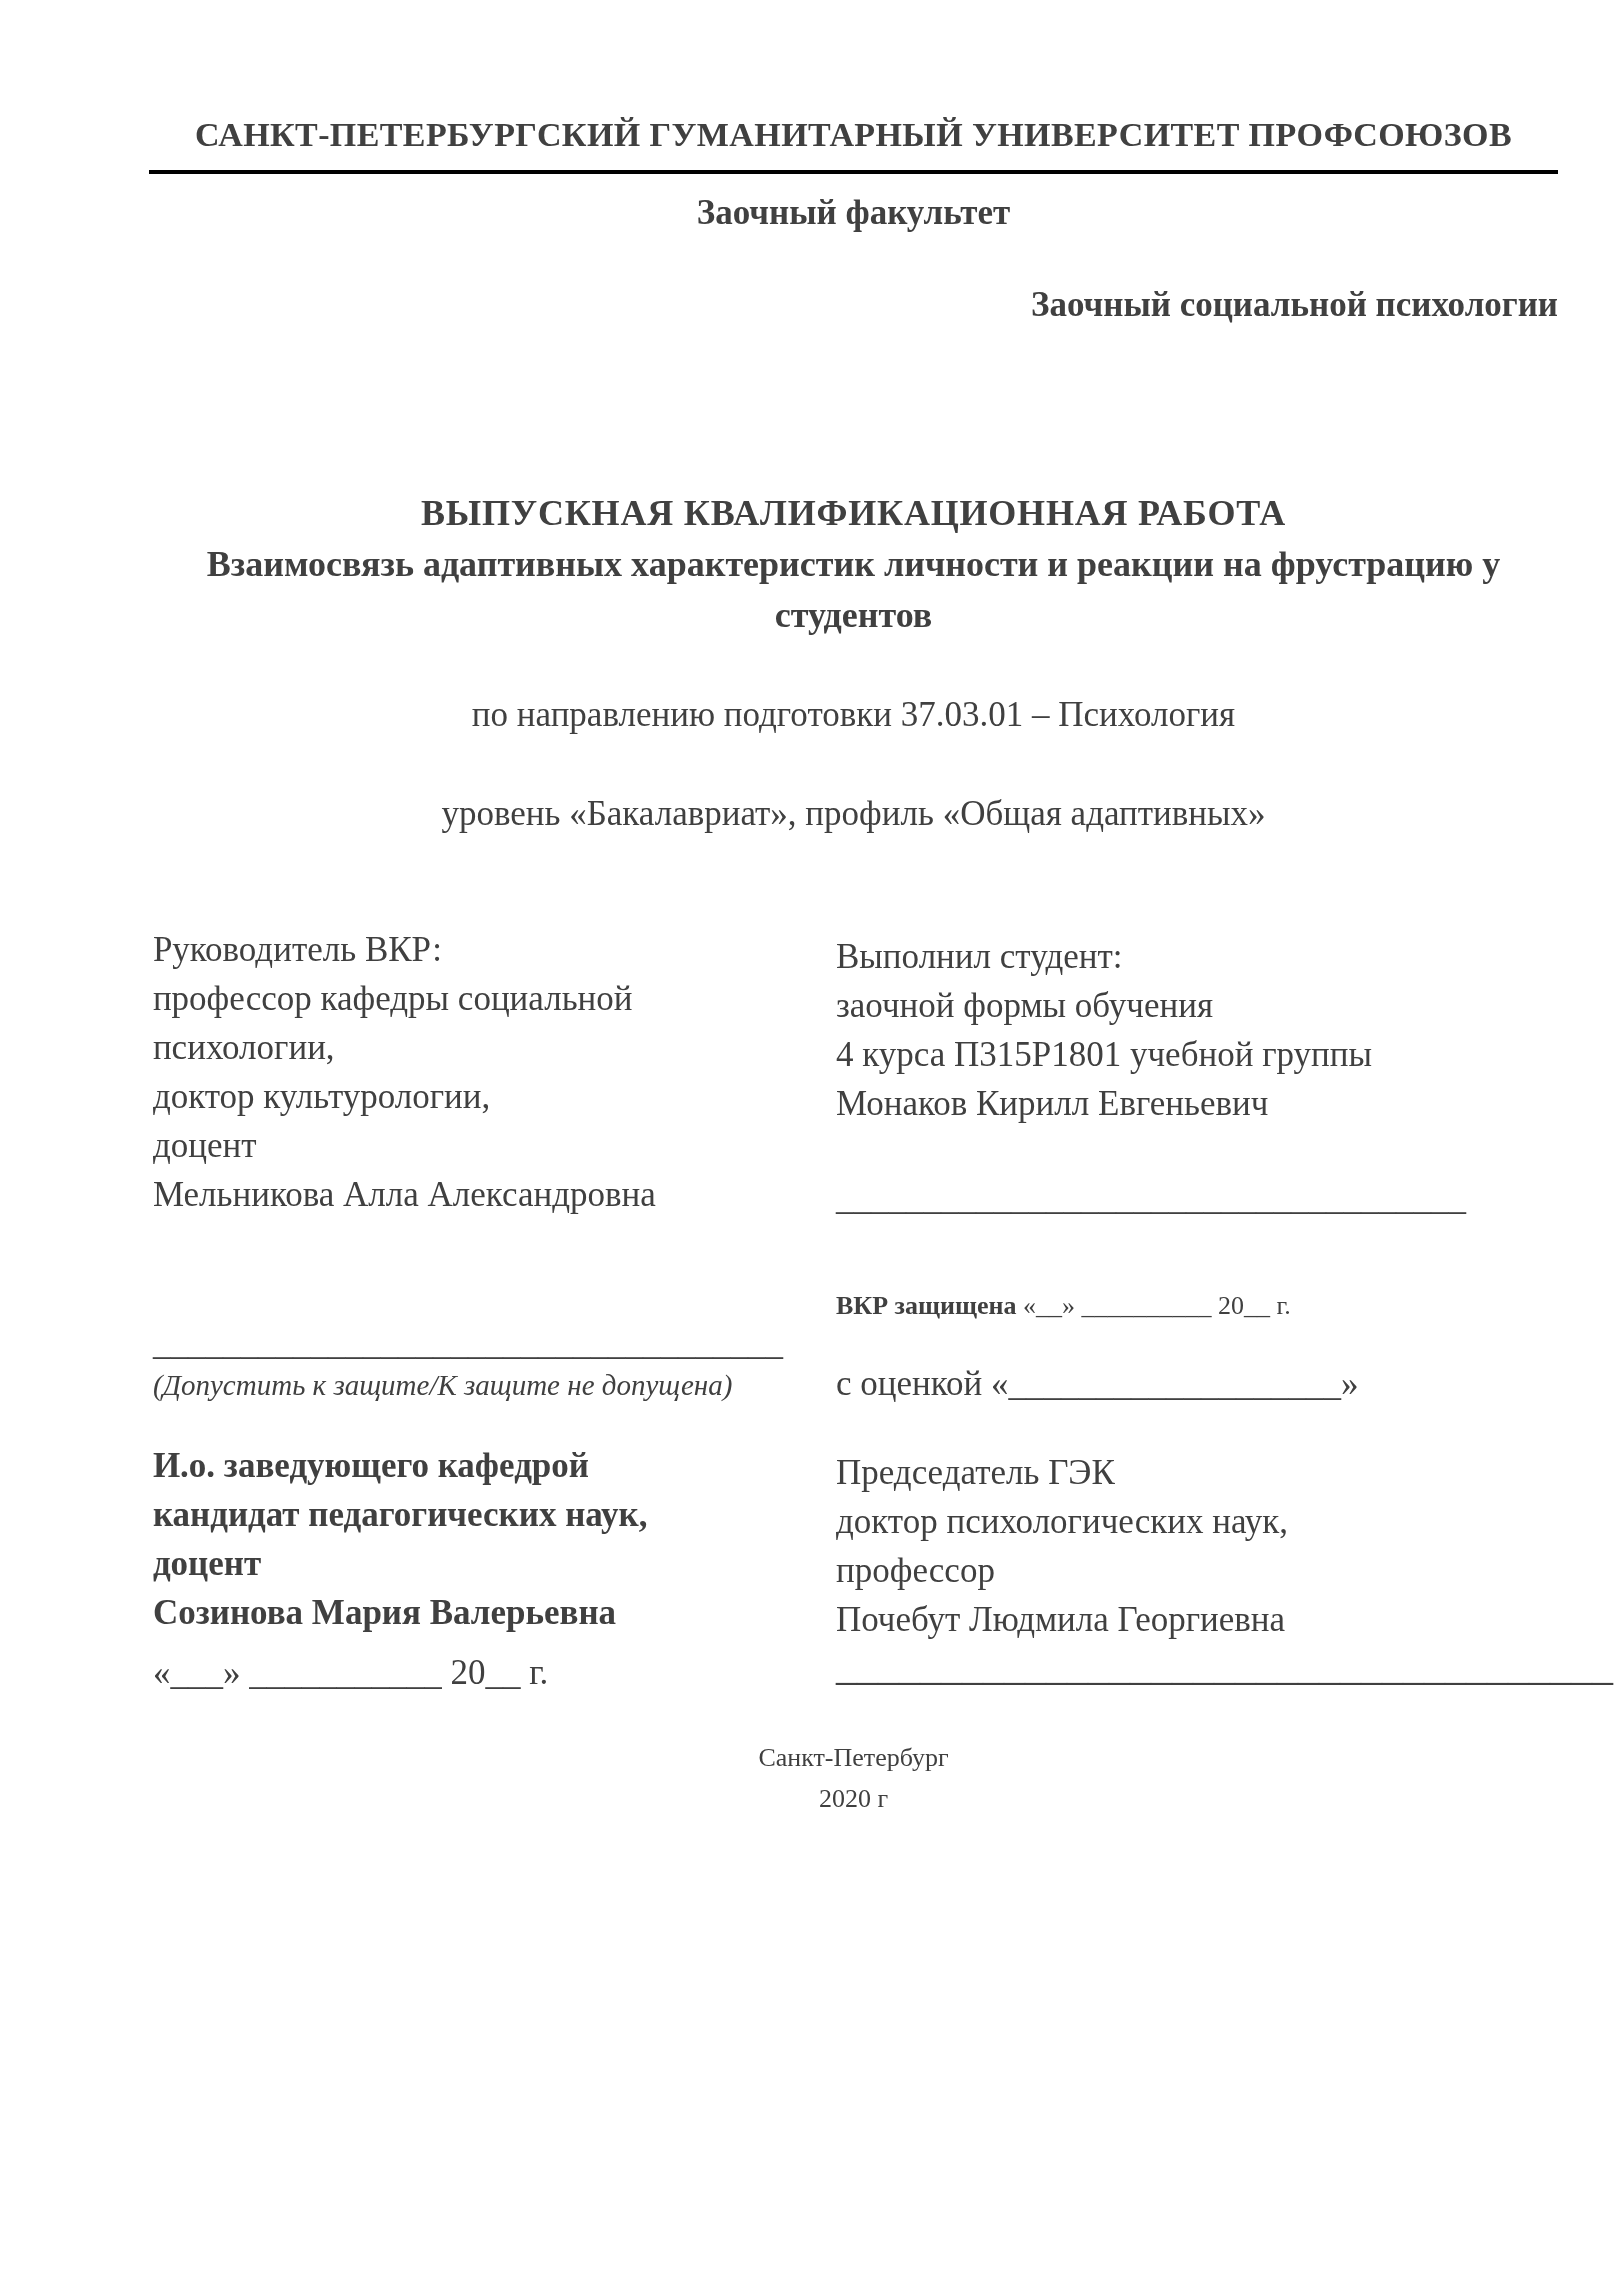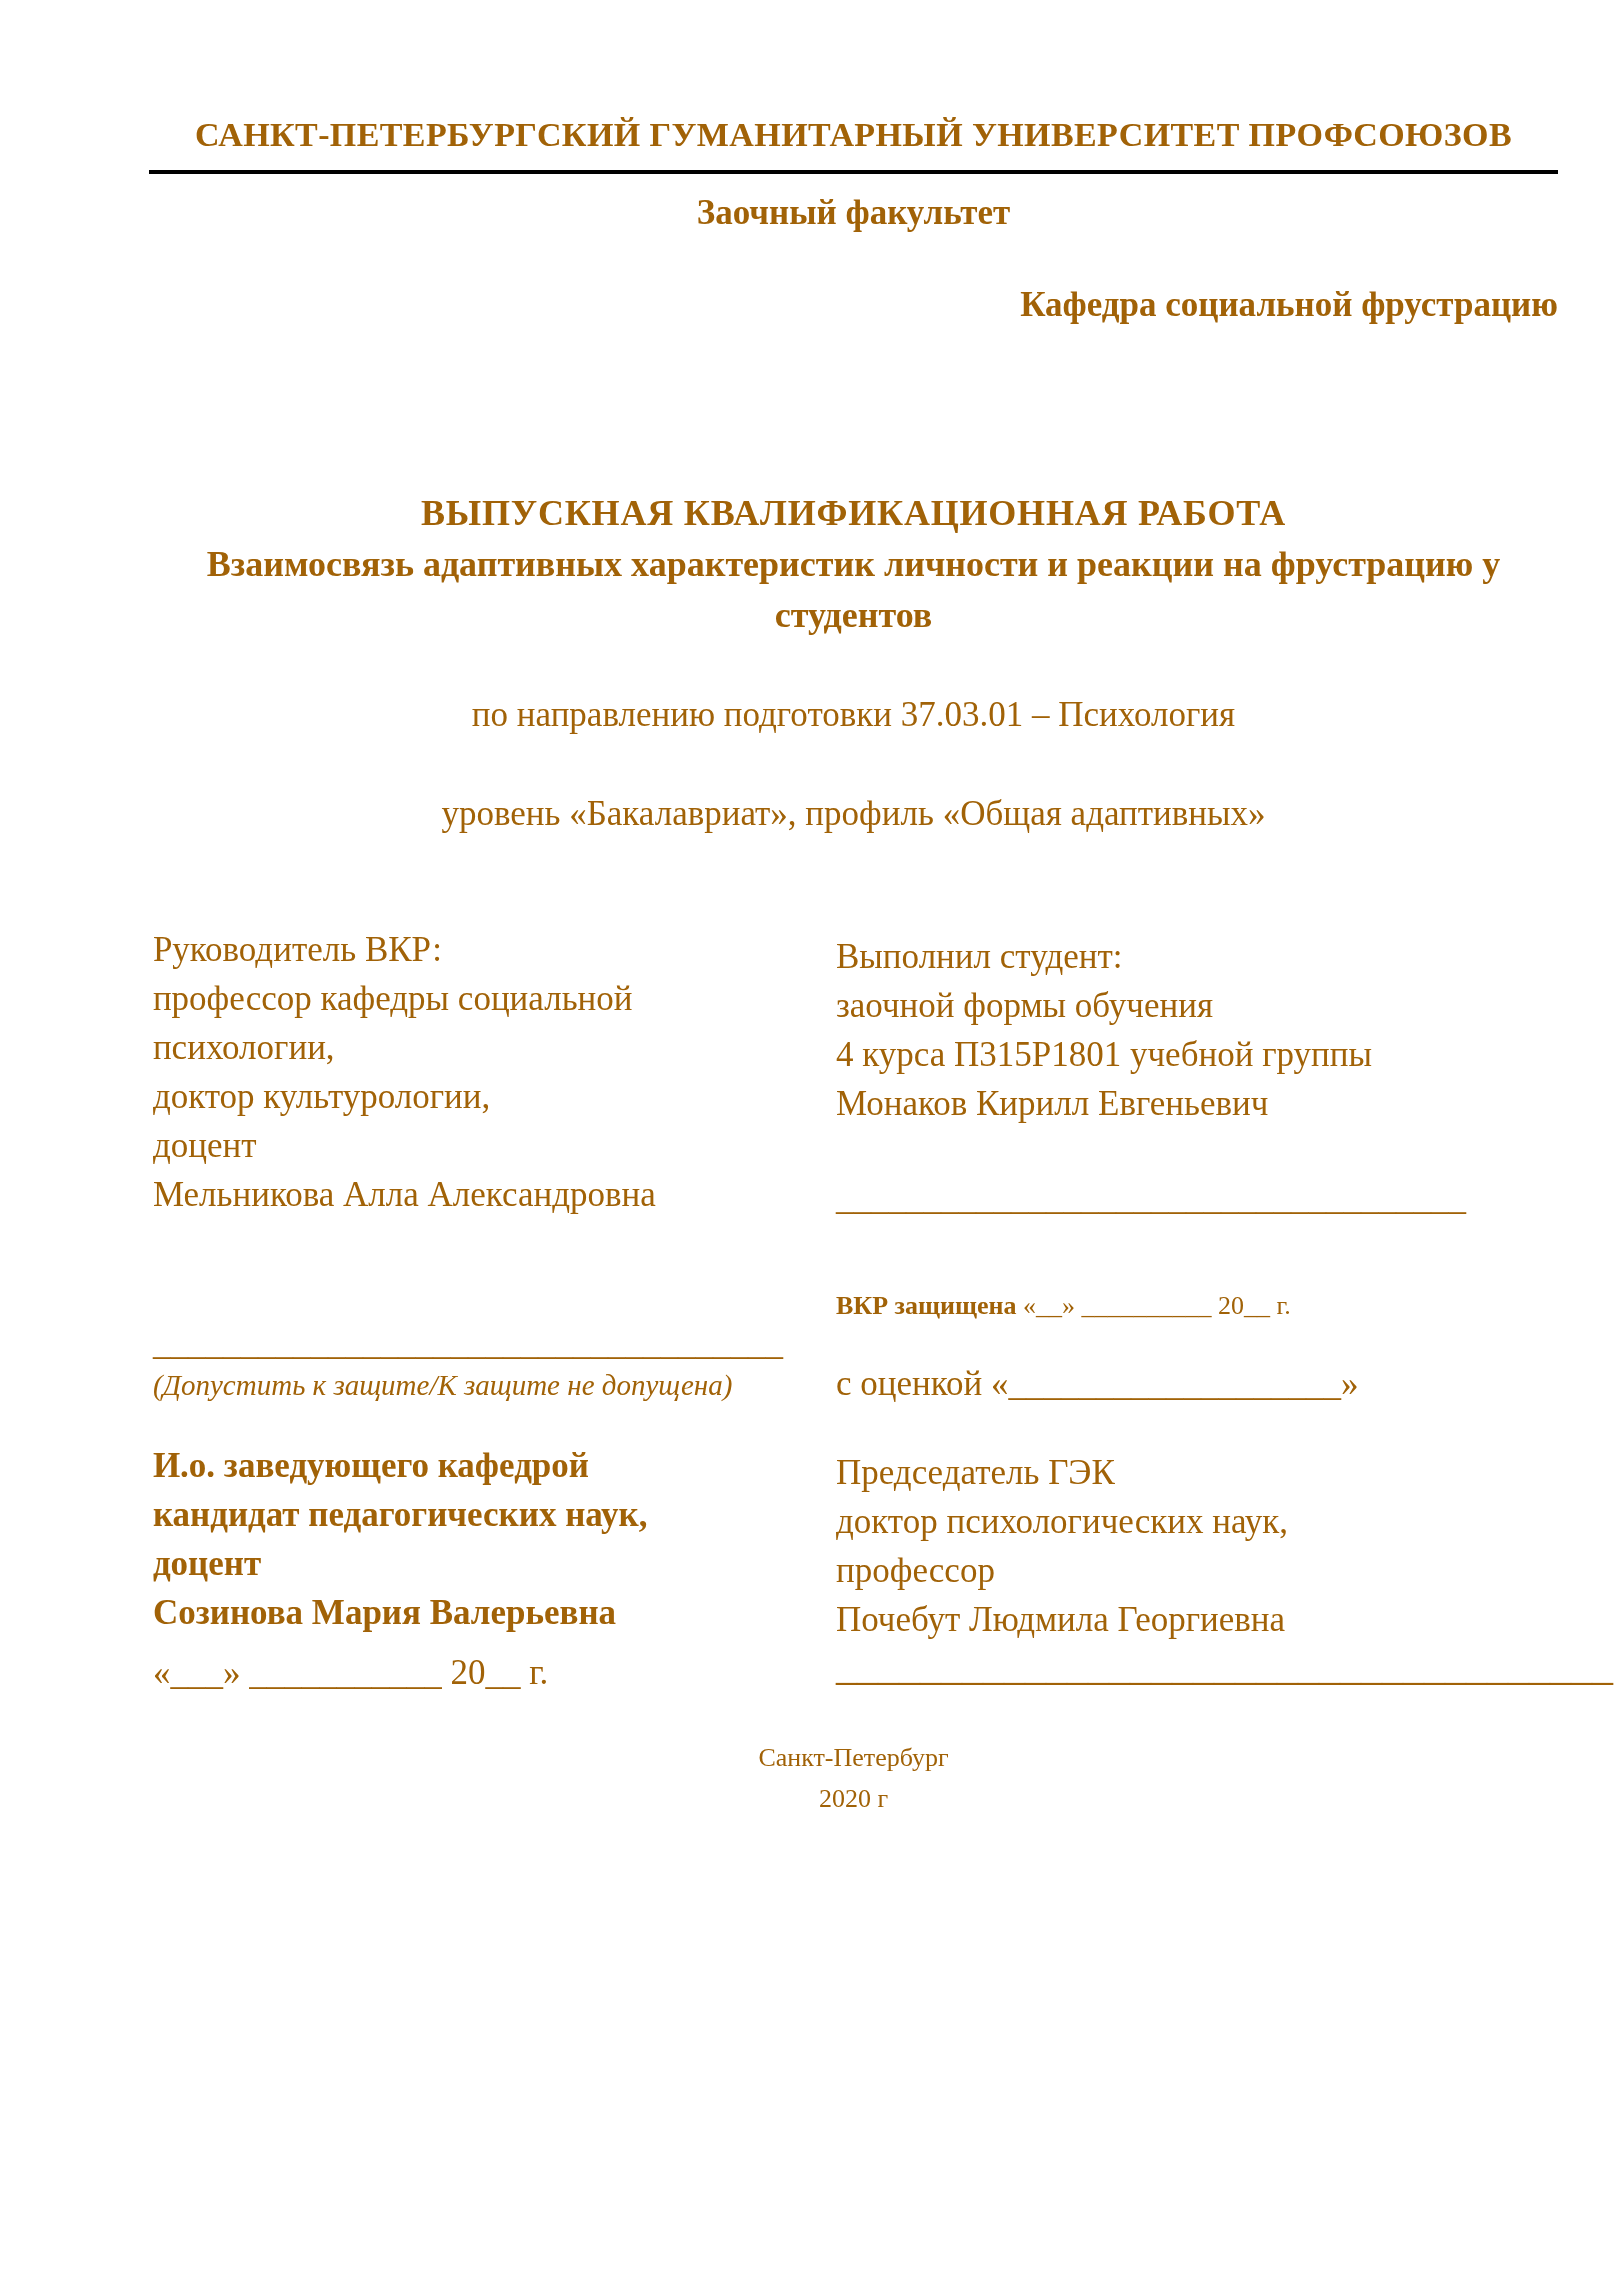--- a/index.html
+++ b/index.html
@@ -3,21 +3,21 @@
 <meta charset="utf-8">
 <style>
   * { margin: 0; padding: 0; box-sizing: border-box; }
   html, body { background: #ffffff; }
   .page {
     position: relative;
     width: 1623px;
     height: 2295px;
     background: #ffffff;
     font-family: "Liberation Serif", "DejaVu Serif", serif;
-    color: #a16207;
+    color: #404040;
     overflow: hidden;
   }
   .content {
     position: absolute;
     left: 149px;
     top: 0;
     width: 1409px;
     height: 100%;
   }
   .abs { position: absolute; }
@@ -88,21 +88,21 @@
 </style>
 </head>
 <body>
 
 <div class="page">
   <div class="content">
 
     <div class="abs center university">САНКТ-ПЕТЕРБУРГСКИЙ ГУМАНИТАРНЫЙ УНИВЕРСИТЕТ ПРОФСОЮЗОВ</div>
     <div class="abs header-rule"></div>
     <div class="abs center fs faculty">Заочный факультет</div>
-    <div class="abs fs department">Кафедра социальной фрустрацию</div>
+    <div class="abs fs department">Заочный социальной психологии</div>
 
     <div class="abs title-block">
       <div class="line work-type">ВЫПУСКНАЯ КВАЛИФИКАЦИОННАЯ РАБОТА</div>
       <div class="line topic">Взаимосвязь адаптивных характеристик личности и реакции на фрустрацию у</div>
       <div class="line topic">студентов</div>
       <div class="line plain-title">по направлению подготовки 37.03.01 – Психология</div>
       <div class="line plain-title">уровень «Бакалавриат», профиль «Общая адаптивных»</div>
     </div>
 
     <div class="abs col-left supervisor-block">

